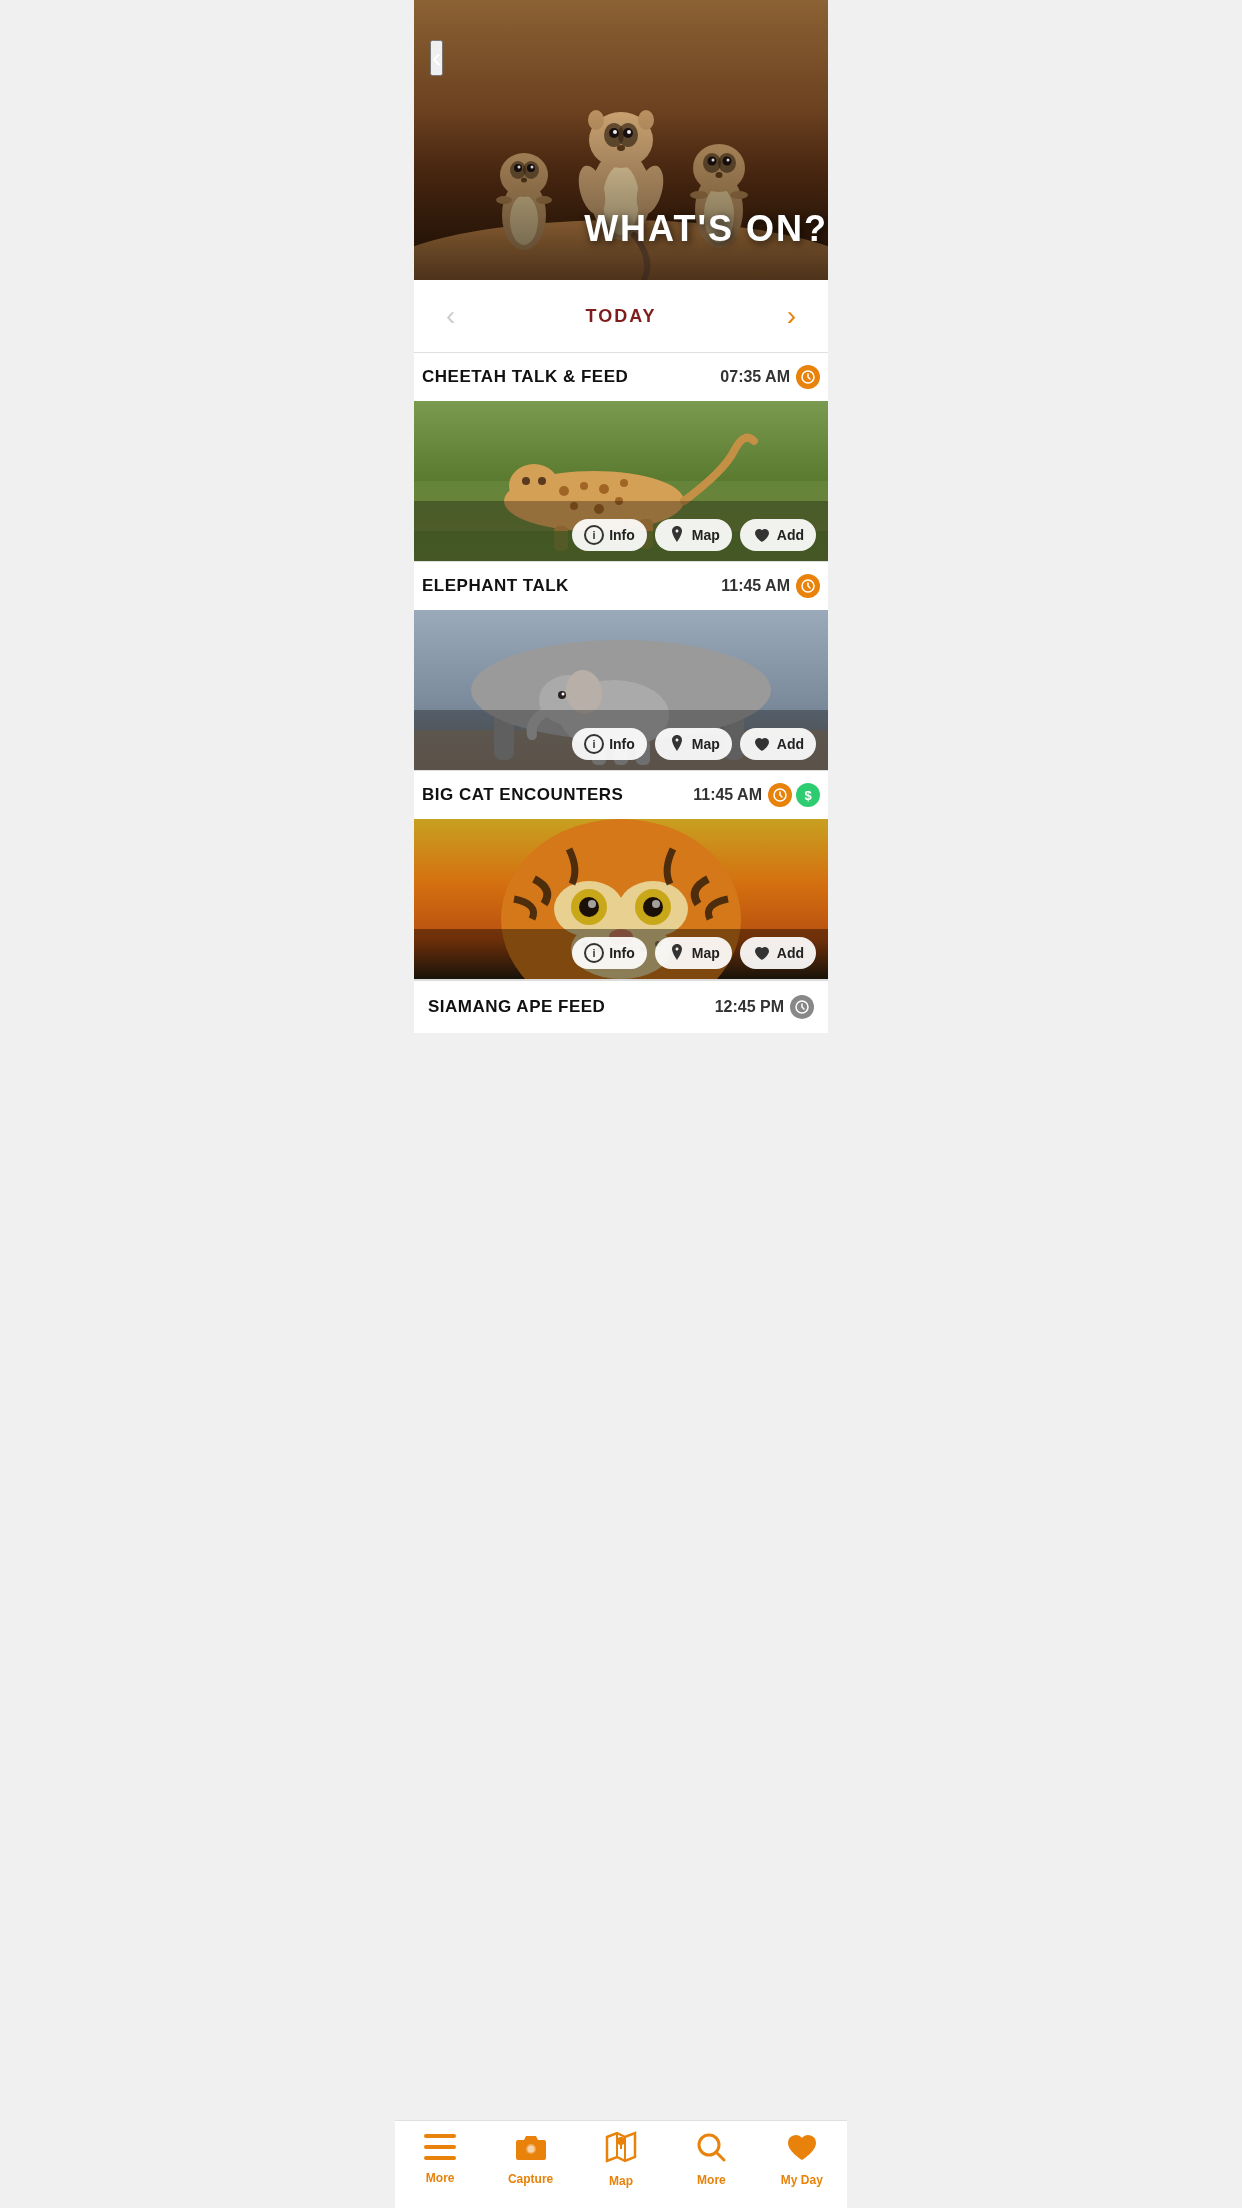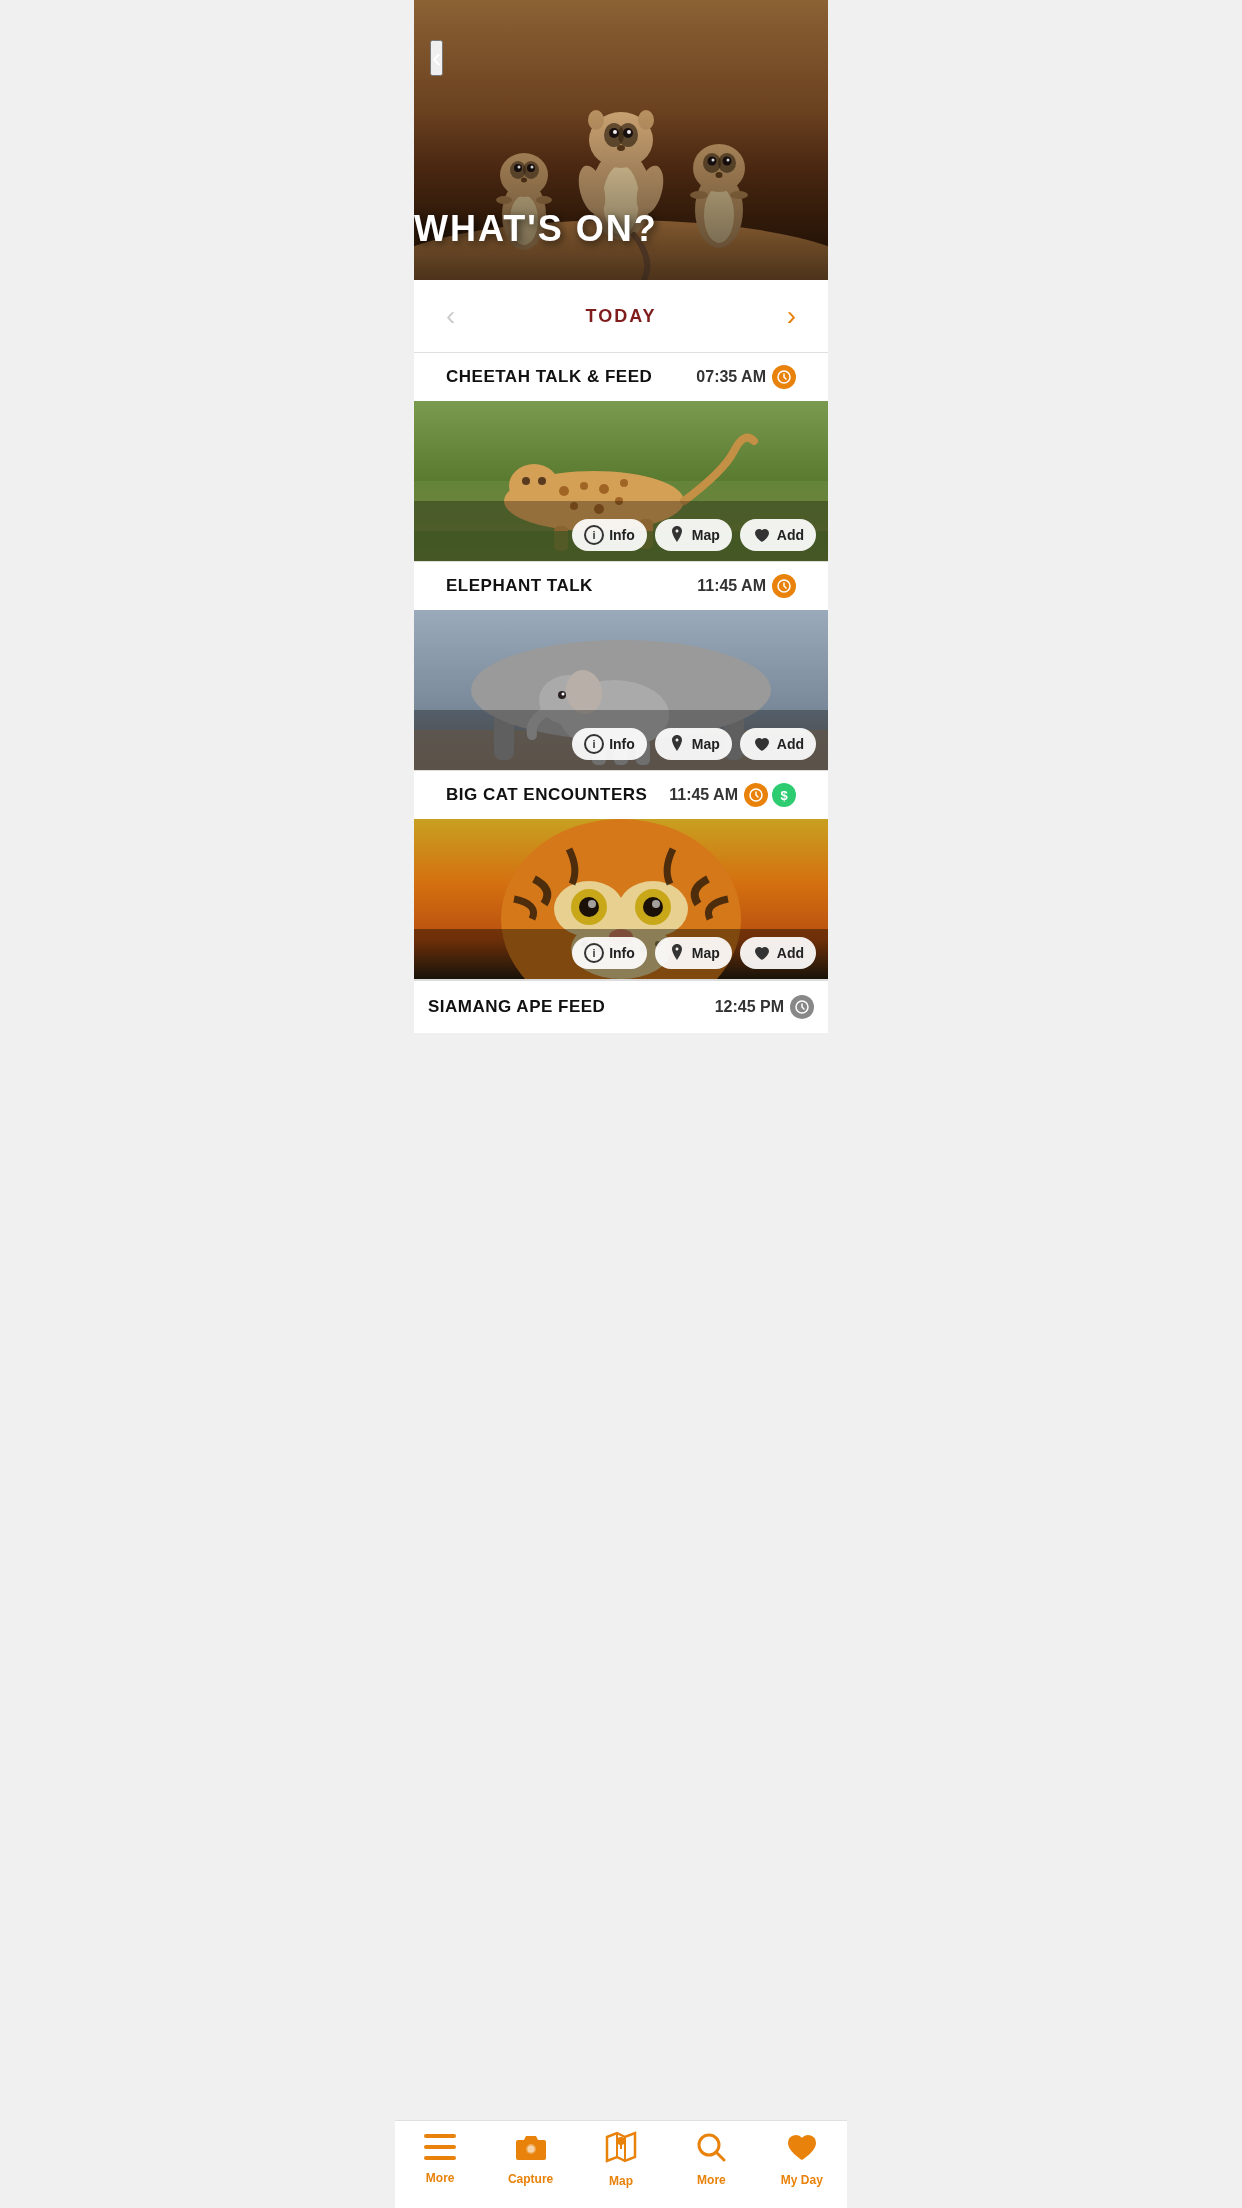--- a/index.html
+++ b/index.html
@@ -28,21 +28,21 @@
       height: 100%;
       background: 
         radial-gradient(ellipse at 60% 30%, #8b6914 0%, #5a3a1a 40%, #2a1a0a 100%);
       position: relative;
     }
 
     .hero-title {
       position: absolute;
       bottom: 30px;
       left: 0; right: 0;
-      text-align: left;
+      text-align: right;
       color: white;
       font-size: 36px;
       font-weight: 900;
       text-transform: uppercase;
       letter-spacing: 2px;
       text-shadow: 2px 2px 8px rgba(0,0,0,0.7);
     }
 
     .back-btn {
       position: absolute;
@@ -89,21 +89,21 @@
     .event-card {
       background: white;
       border-bottom: 1px solid #ddd;
       overflow: hidden;
     }
 
     .event-header {
       display: flex;
       align-items: center;
       justify-content: space-between;
-      padding: 12px 32px;
+      padding: 12px 8px;
       background: white;
     }
 
     .event-title {
       font-size: 17px;
       font-weight: 800;
       text-transform: uppercase;
       color: #111;
       letter-spacing: 0.5px;
     }

